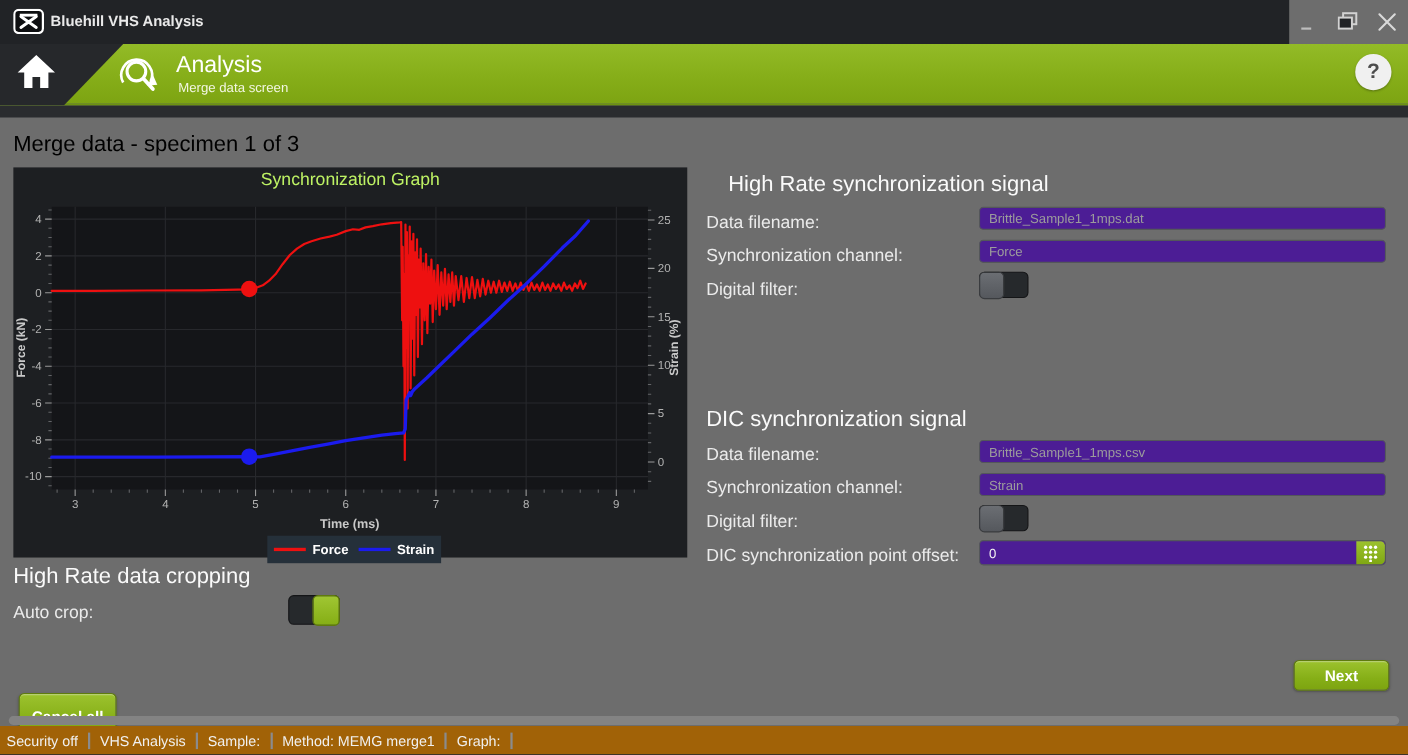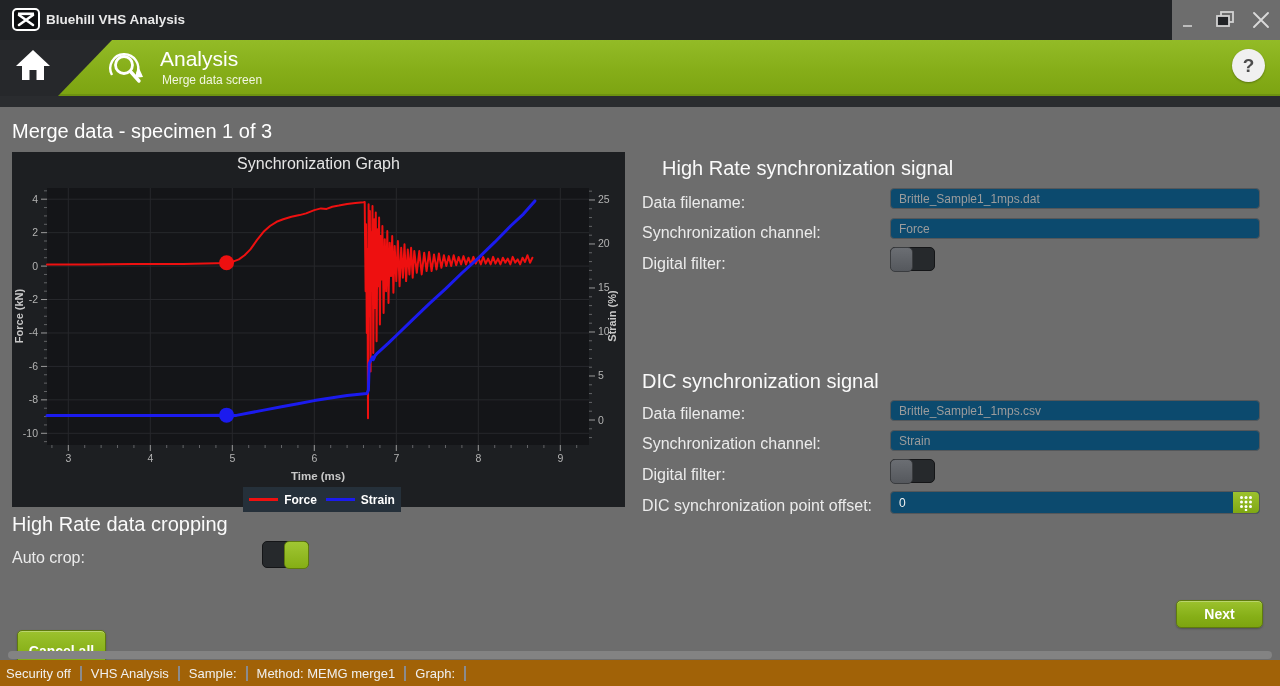--- a/index.html
+++ b/index.html
@@ -24,37 +24,37 @@
   .analysis-icon { position:absolute; left:106px; top:8px; }
   .header-title { position:absolute; left:160px; top:7px; font-size:21px; color:#ffffff; }
   .header-subtitle { position:absolute; left:162px; top:33px; font-size:12px; color:#f2f6e2; }
   .help-btn { position:absolute; left:1232px; top:9px; width:33px; height:33px; border-radius:50%;
               background:#f0f0f0; color:#4c4c4c; font-size:19px; font-weight:bold; text-align:center;
               line-height:33px; cursor:pointer; box-shadow:0 1px 2px rgba(0,0,0,.3); }
   .header-strip { position:absolute; left:0; top:96px; width:1280px; height:11px; background:#2a2c2f; }
 
   
   .content { position:absolute; left:0; top:107px; width:1280px; height:553px; background:#6d6d6d; }
-  .page-title { position:absolute; left:12px; top:120px; font-size:20px; color:#ffffff; }
+  .page-title { position:absolute; left:12px; top:120px; font-size:20px; color:#000000; }
   .section-heading { position:absolute; font-size:20px; color:#fafafa; }
   .field-label { position:absolute; left:642px; font-size:16px; color:#ebebeb; }
 
   
   .chart-panel-title { position:absolute; left:12px; top:155px; width:613px; text-align:center;
-                       font-size:16px; color:#e5e5e5; pointer-events:none; }
+                       font-size:16px; color:#bef264; pointer-events:none; }
   #plot-svg { position:absolute; left:12px; top:152px; }
   #plot-svg text { font-family:"Liberation Sans", sans-serif; }
   .legend { position:absolute; left:243px; top:487px; width:158px; height:25px; background:#25303a;
             display:flex; align-items:center; justify-content:center; gap:9px; }
   .legend-item { display:flex; align-items:center; gap:6px; }
   .legend-line { width:29px; height:3px; }
   .legend-label { font-size:12px; font-weight:bold; color:#ffffff; }
 
   
-  .field { position:absolute; left:890px; width:370px; height:21px; background:#0c4a6e;
+  .field { position:absolute; left:890px; width:370px; height:21px; background:#4c1d95;
            border:1px solid #54575a; border-radius:4px; color:#9c9c9c; font-size:12px;
            padding:0 8px; font-family:"Liberation Sans", sans-serif; outline:none; }
   .field.editable { color:#f2f2f2; padding-right:32px; height:23px; }
   .keypad-btn { position:absolute; left:1233px; width:26px; height:21px;
                 background:linear-gradient(180deg,#9cc22e,#7fa713); border:none;
                 border-radius:0 4px 4px 0; cursor:pointer; display:flex; align-items:center; justify-content:center; }
 
   
   .toggle { position:absolute; width:45px; height:24px; background:#26292c; border:1px solid #141517;
             border-radius:5px; cursor:pointer; }

